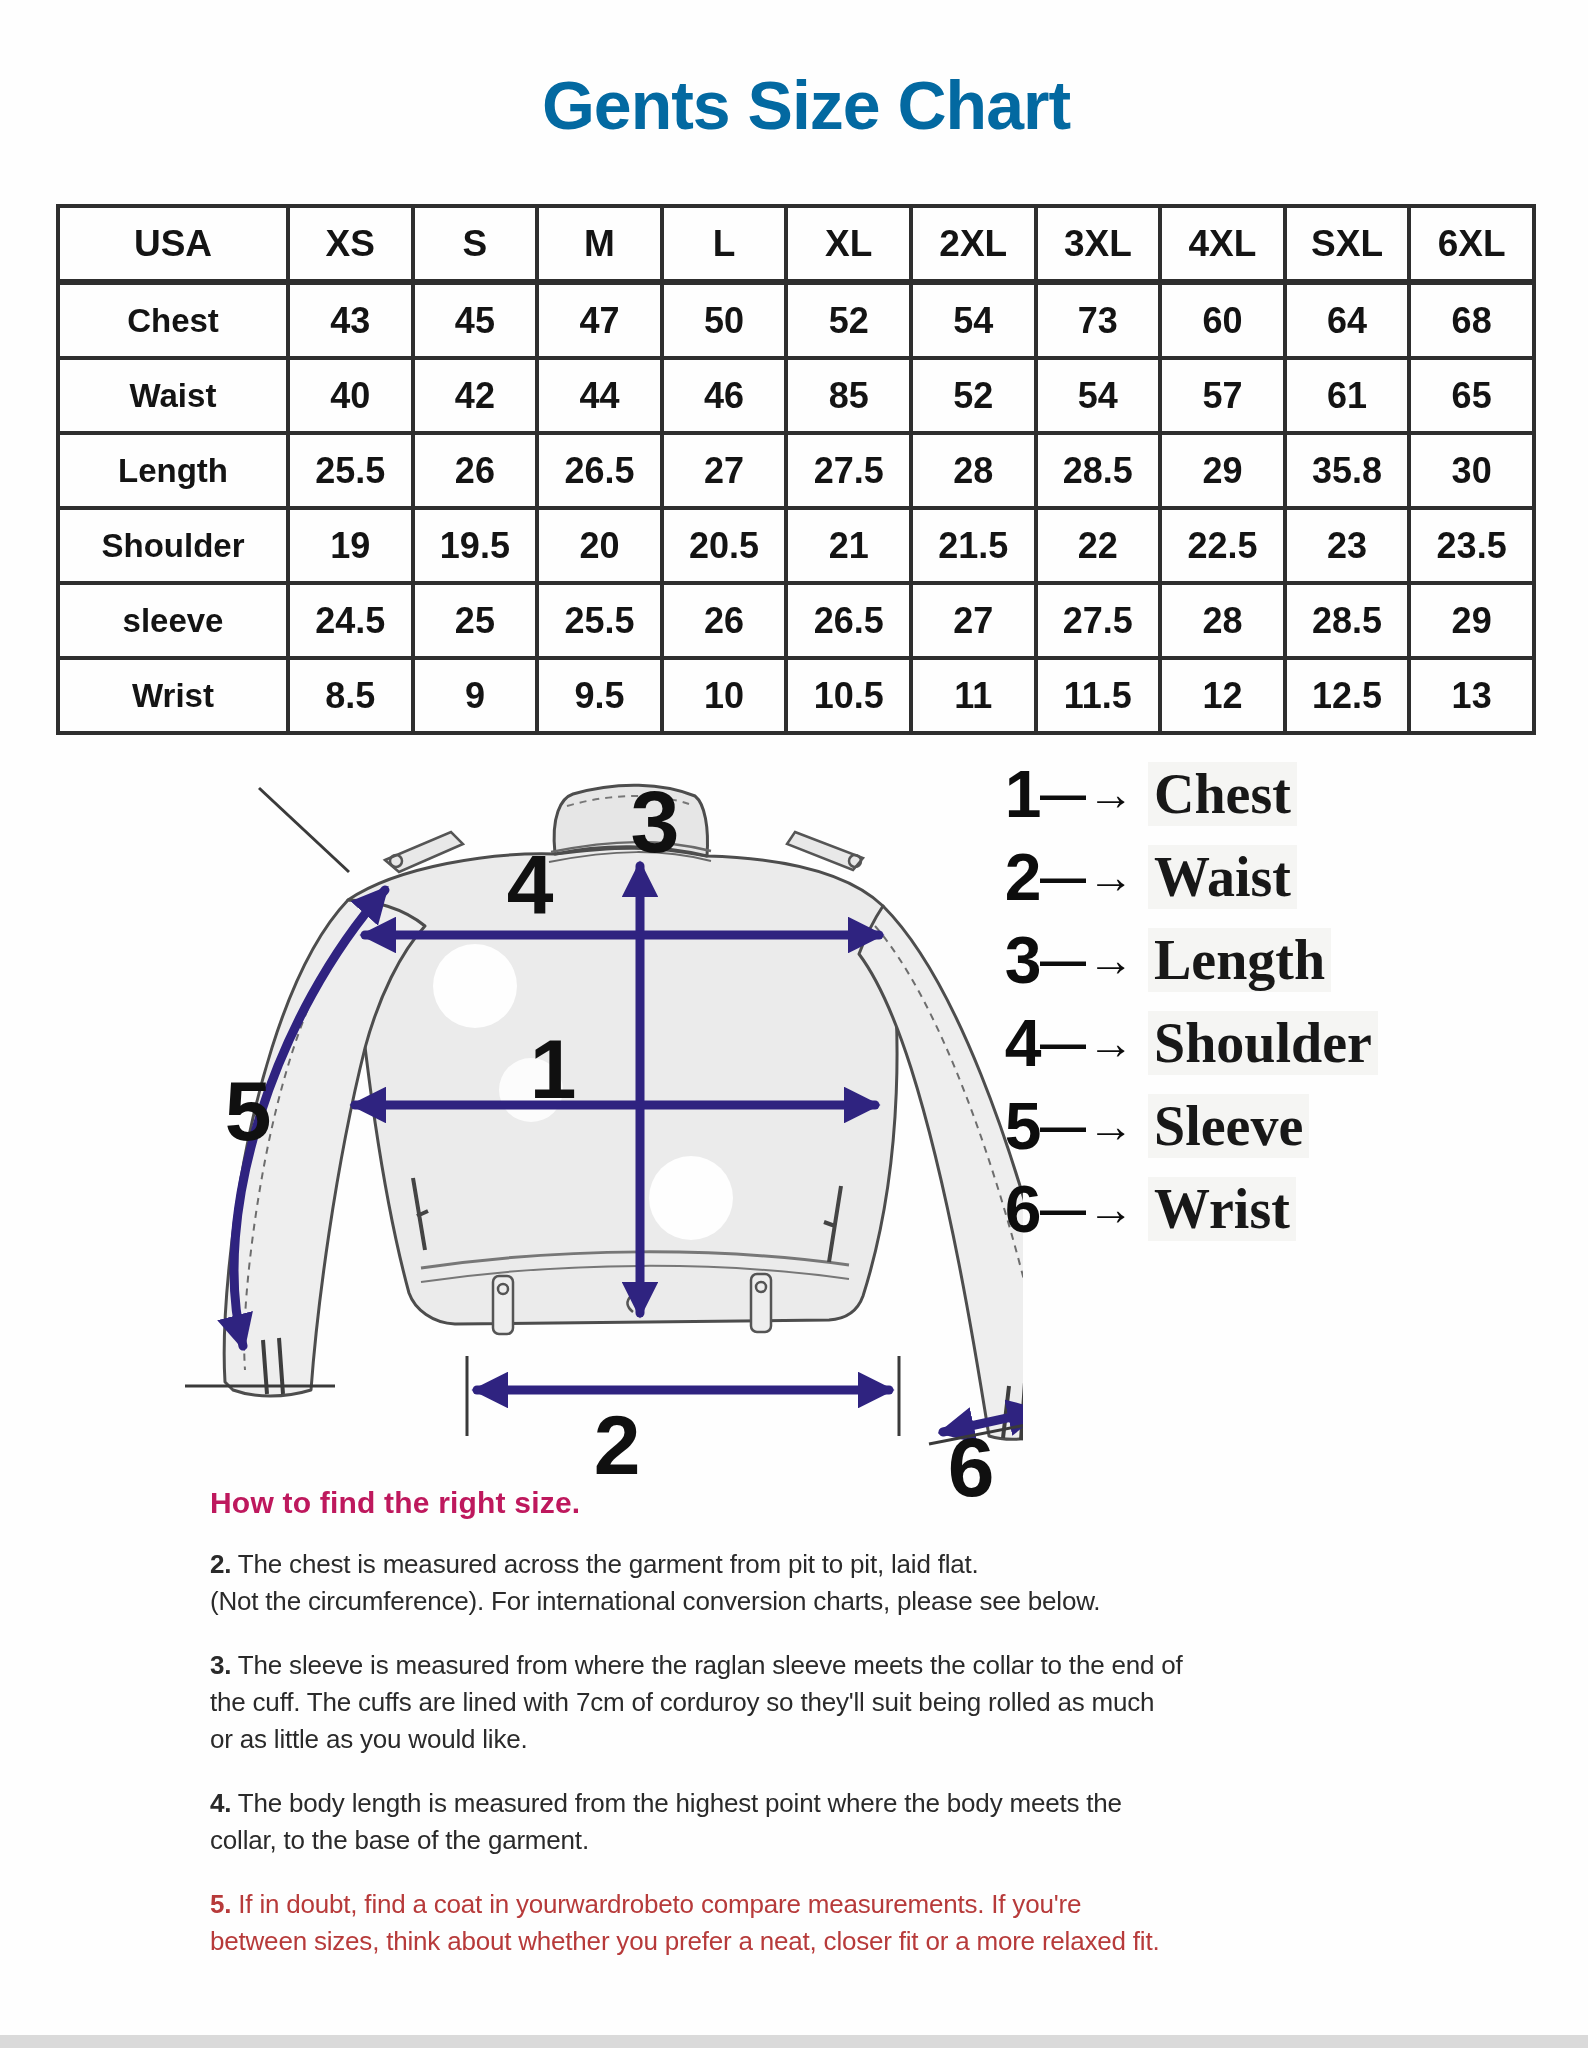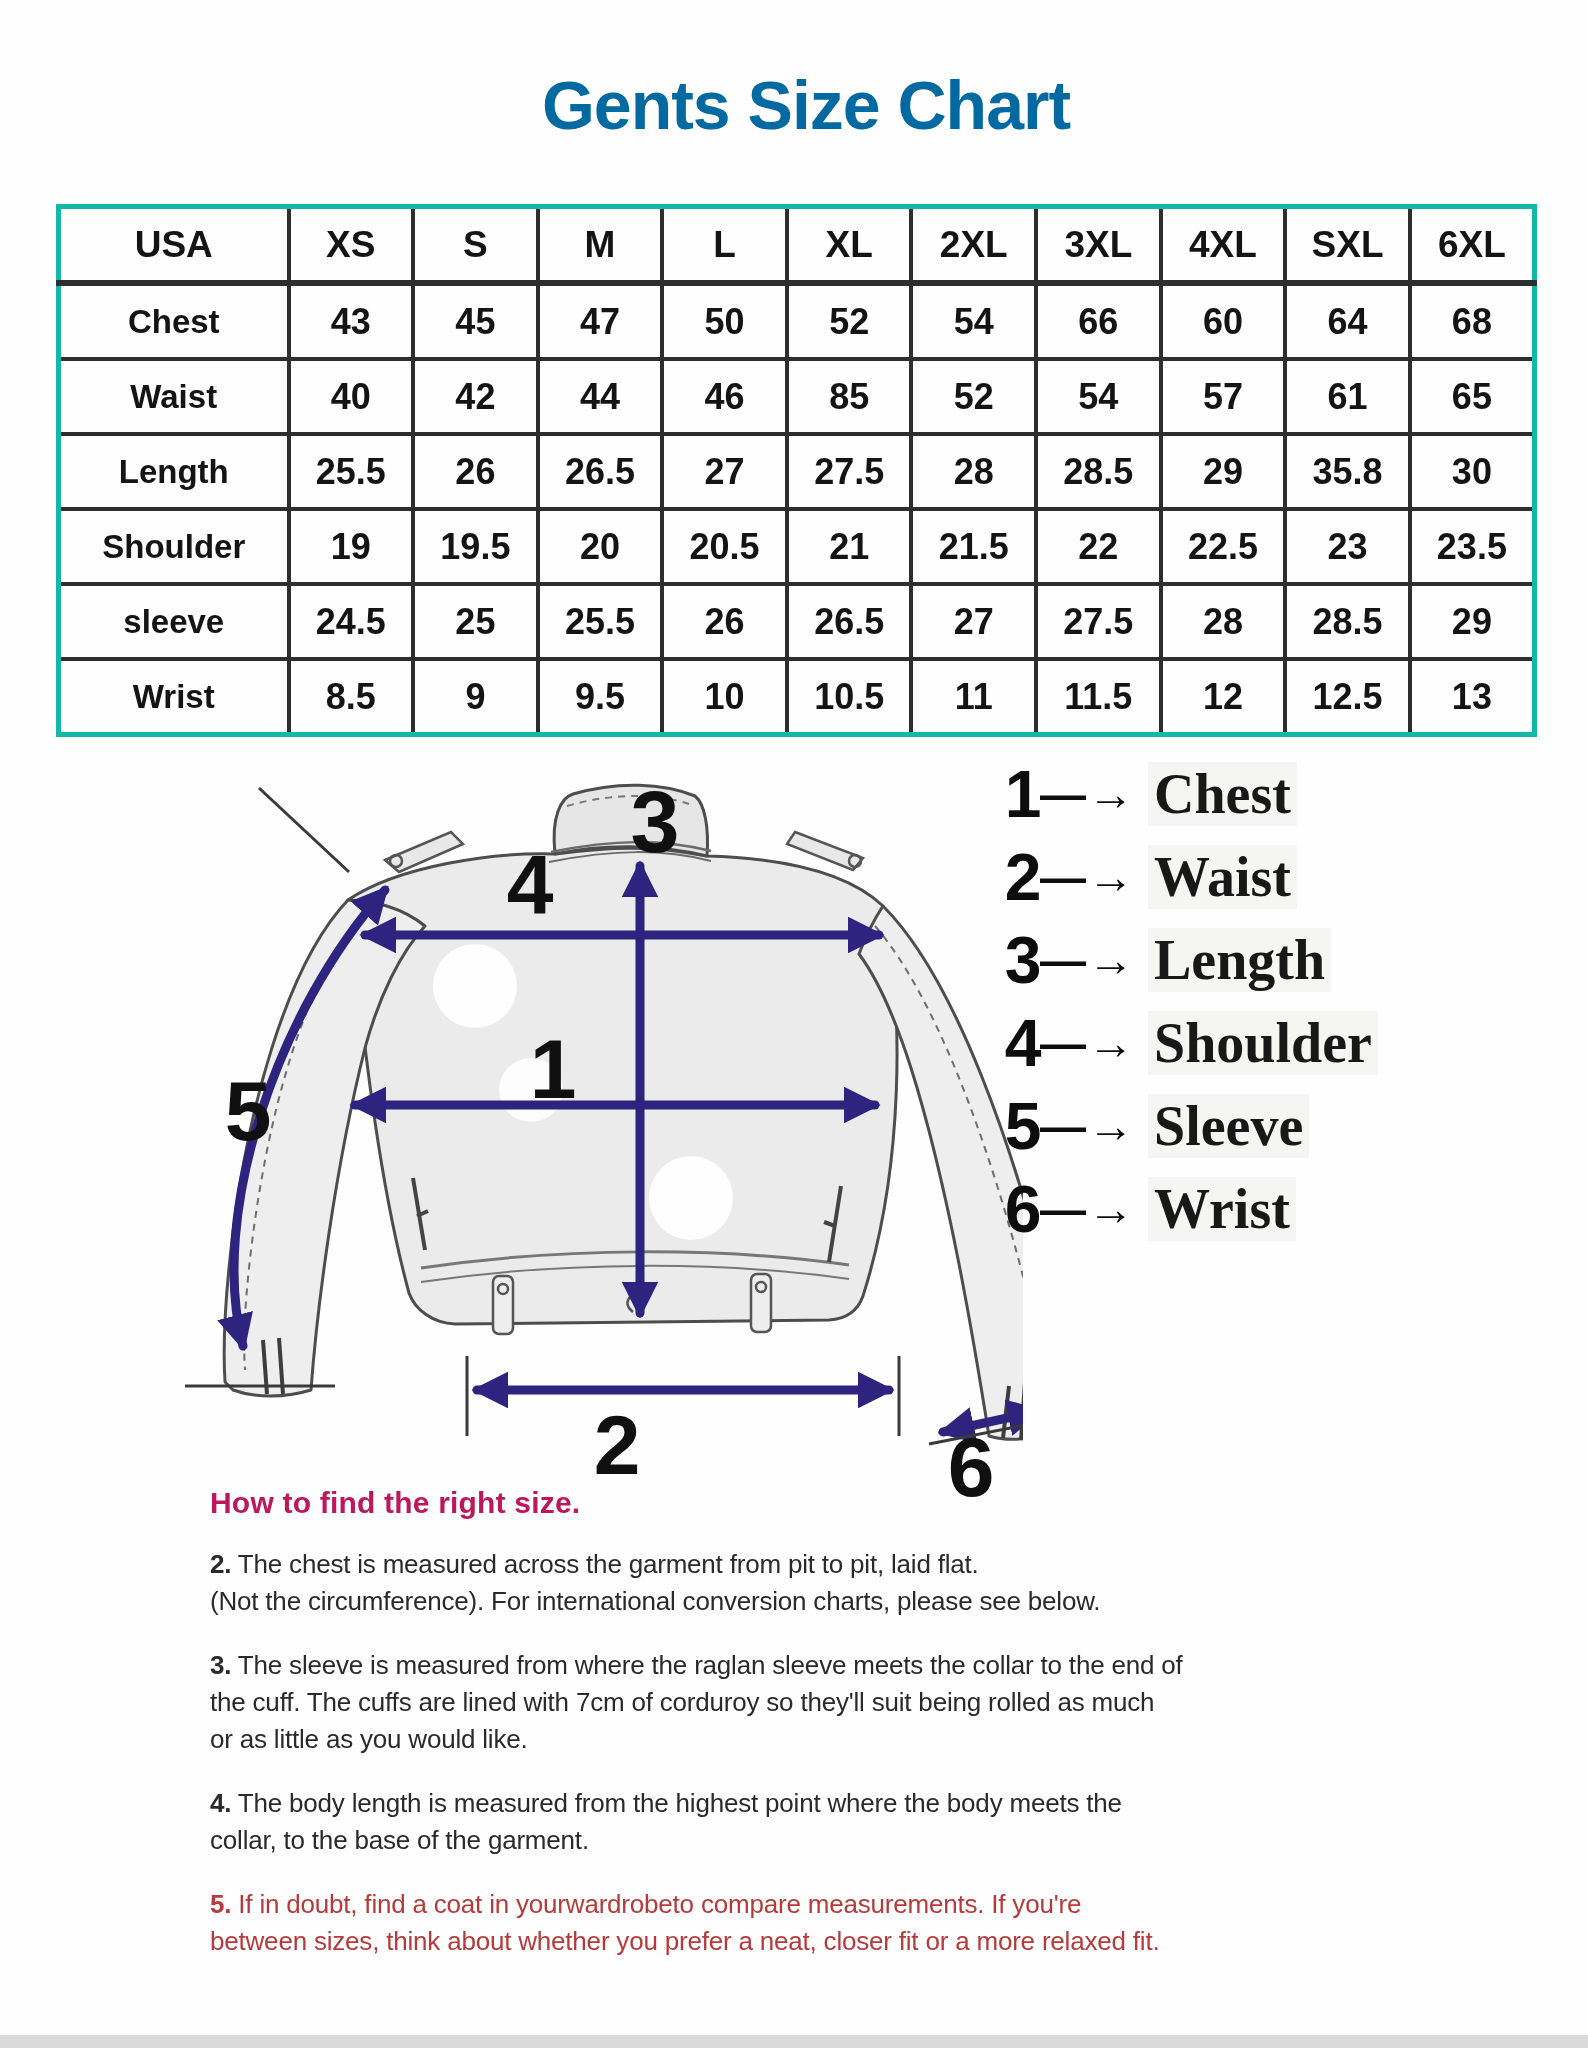--- a/index.html
+++ b/index.html
@@ -11,21 +11,21 @@
   
   .page-title{
     position:absolute;top:66px;left:12px;width:100%;text-align:center;
     font-size:68px;font-weight:800;letter-spacing:-1px;color:#0369a1;margin:0;
   }
 
   
   table.size-table{
     position:absolute;left:56px;top:204px;width:1476px;
     border-collapse:collapse;table-layout:fixed;
-    border:5px solid #14b8a6;
+    border:1px solid #14b8a6;
   }
   table.size-table th,table.size-table td{
     border:4px solid #2e2e2e;height:71px;text-align:center;vertical-align:middle;
     font-weight:700;font-size:36px;color:#141414;padding:0;
   }
   table.size-table thead th{font-size:37px;border-bottom-width:6px;}
   table.size-table .row-label{font-size:33px;}
 
   
   .diagram-svg{position:absolute;left:163px;top:748px;width:860px;height:760px;}
@@ -85,21 +85,21 @@
     </thead>
     <tbody id="size-table-body">
         <tr>
           <th class="row-label">Chest</th>
           <td>43</td>
           <td>45</td>
           <td>47</td>
           <td>50</td>
           <td>52</td>
           <td>54</td>
-          <td>66</td>
+          <td>73</td>
           <td>60</td>
           <td>64</td>
           <td>68</td>
         </tr>
         <tr>
           <th class="row-label">Waist</th>
           <td>40</td>
           <td>42</td>
           <td>44</td>
           <td>46</td>

